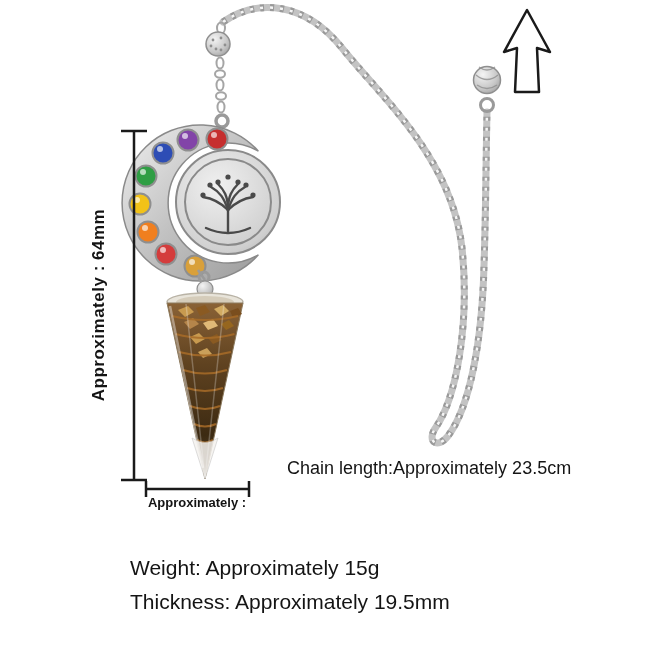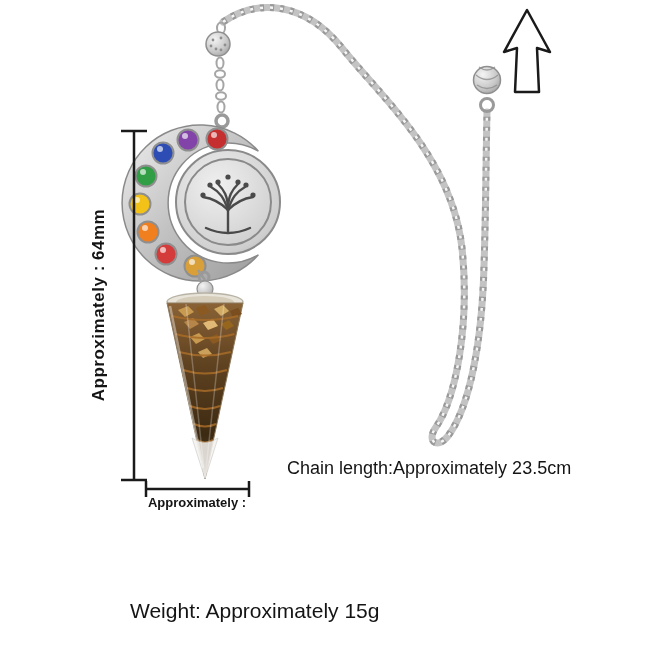--- a/index.html
+++ b/index.html
@@ -11,21 +11,21 @@
   .ann{position:absolute;white-space:nowrap;}
   .ann-height{
     left:99px;top:305px;transform:translate(-50%,-50%) rotate(-90deg);
     font-size:17px;font-weight:600;letter-spacing:.5px;
   }
   .ann-width{
     left:197px;top:494px;transform:translateX(-50%);
     text-align:center;font-size:13px;font-weight:600;line-height:1.35;
   }
   .ann-chain{left:287px;top:458px;font-size:18px;font-weight:500;}
-  .ann-weight{left:130px;top:556px;font-size:21px;font-weight:500;margin-top:43px;}
+  .ann-weight{left:130px;top:556px;font-size:21px;font-weight:500;}
   .ann-thickness{left:130px;top:590px;font-size:21px;font-weight:500;}
 </style>
 </head>
 <body>
 
 <div class="canvas">
 
   <svg width="650" height="650" viewBox="0 0 650 650">
     <defs>
       <linearGradient id="silverLin" x1="0" y1="0" x2="1" y2="1">
@@ -187,13 +187,14 @@
   <div class="ann ann-height">Approximately : 64mm</div>
 
   <div class="ann ann-width">
     <div>Approximately :</div>
   </div>
 
   <div class="ann ann-chain">Chain length:Approximately 23.5cm</div>
 
   <div class="ann ann-weight">Weight: Approximately 15g</div>
 
+  <div class="ann ann-thickness">Thickness: Approximately 19.5mm</div>
 </div>
 
 </body></html>

